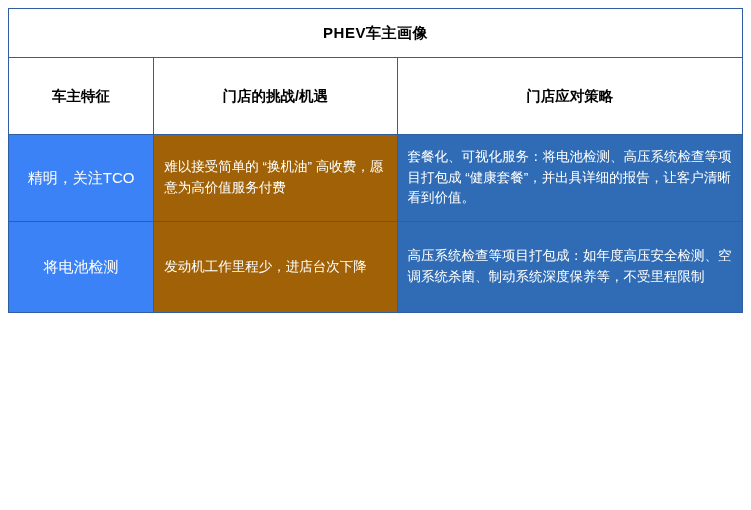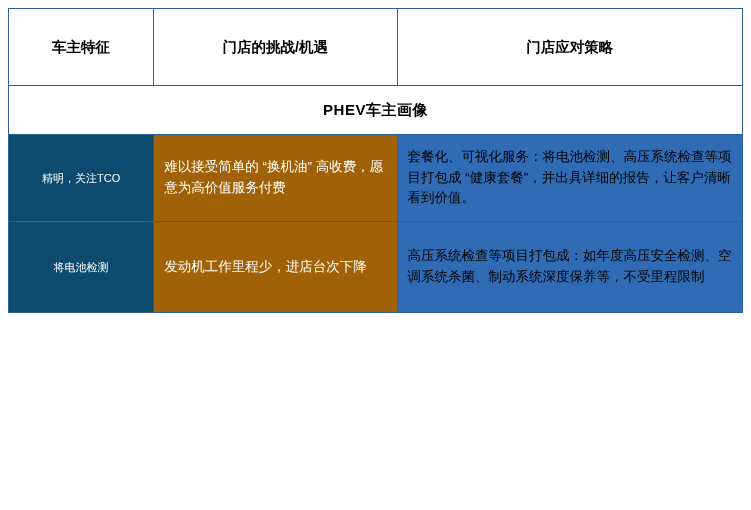--- a/index.html
+++ b/index.html
@@ -42,38 +42,38 @@
     background: #ffffff;
     color: #000000;
     text-align: center;
     font-weight: bold;
     font-size: 14.5px;
     height: 68px;
     padding: 4px 6px;
   }
   
   .b-feature {
-    background: #0c4a6e;
+    background: #3b82f6;
     color: #ffffff;
     text-align: center;
-    font-size: 11px;
+    font-size: 15px;
     padding: 6px 8px;
     line-height: 1.5;
   }
   .b-chal {
     background: #a16207;
     color: #ffffff;
     text-align: left;
     font-size: 13.5px;
     padding: 6px 10px;
     line-height: 1.55;
   }
   .b-strat {
     background: #2f6cb5;
-    color: #000000;
+    color: #ffffff;
     text-align: left;
     font-size: 13.5px;
     padding: 6px 10px;
     line-height: 1.55;
   }
   tr.row-1 td { height: 74px; }
   tr.row-2 td { height: 86px; }
   tr.row-3 td { height: 78px; }
   tr.row-4 td { height: 76px; }
   .col-a { width: 145px; }
@@ -85,26 +85,26 @@
 
 <div class="sheet">
   <table class="phev">
     <colgroup>
       <col class="col-a">
       <col class="col-b">
       <col class="col-c">
     </colgroup>
     <tbody>
       <tr>
+        <td class="title-cell" colspan="3">PHEV车主画像</td>
+      </tr>
+      <tr>
         <td class="hdr">车主特征</td>
         <td class="hdr">门店的挑战/机遇</td>
         <td class="hdr">门店应对策略</td>
-      </tr>
-      <tr>
-        <td class="title-cell" colspan="3">PHEV车主画像</td>
       </tr>
       <tr class="row-1">
         <td class="b-feature">精明，关注TCO</td>
         <td class="b-chal">难以接受简单的 “换机油” 高收费，愿意为高价值服务付费</td>
         <td class="b-strat">套餐化、可视化服务：将电池检测、高压系统检查等项目打包成 “健康套餐”，并出具详细的报告，让客户清晰看到价值。</td>
       </tr>
       <tr class="row-3">
         <td class="b-feature">将电池检测</td>
         <td class="b-chal">发动机工作里程少，进店台次下降</td>
         <td class="b-strat">高压系统检查等项目打包成：如年度高压安全检测、空调系统杀菌、制动系统深度保养等，不受里程限制</td>

